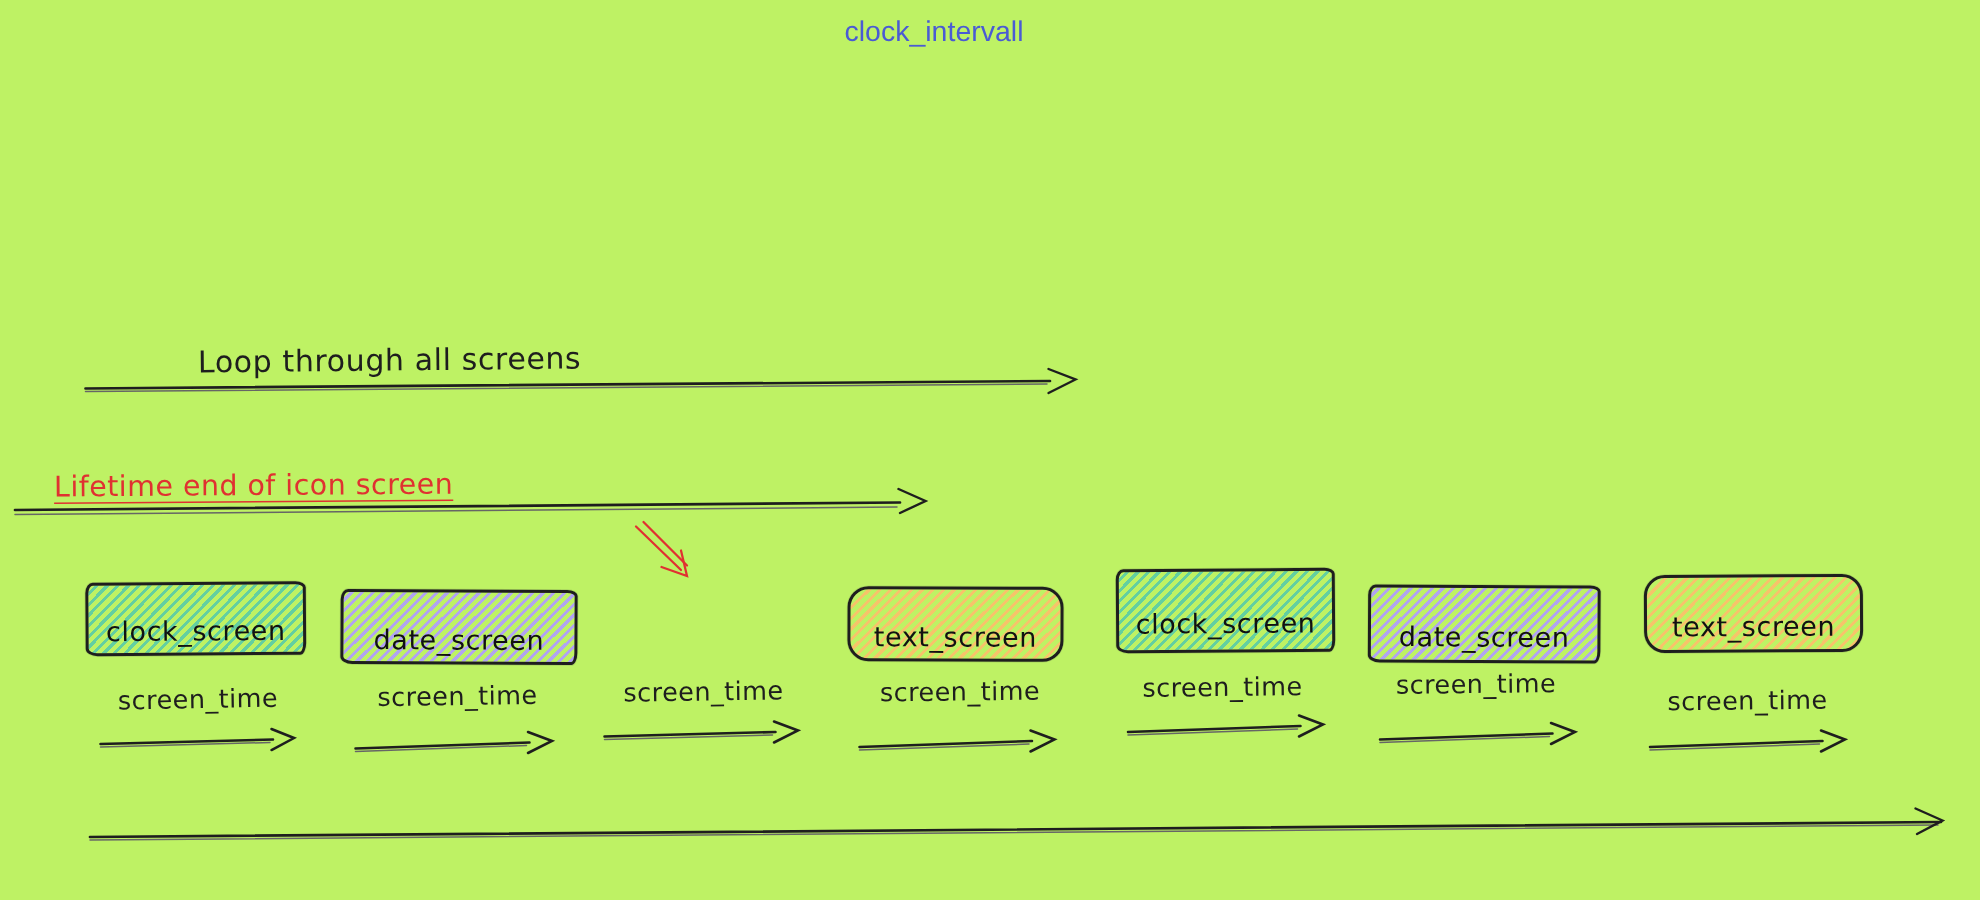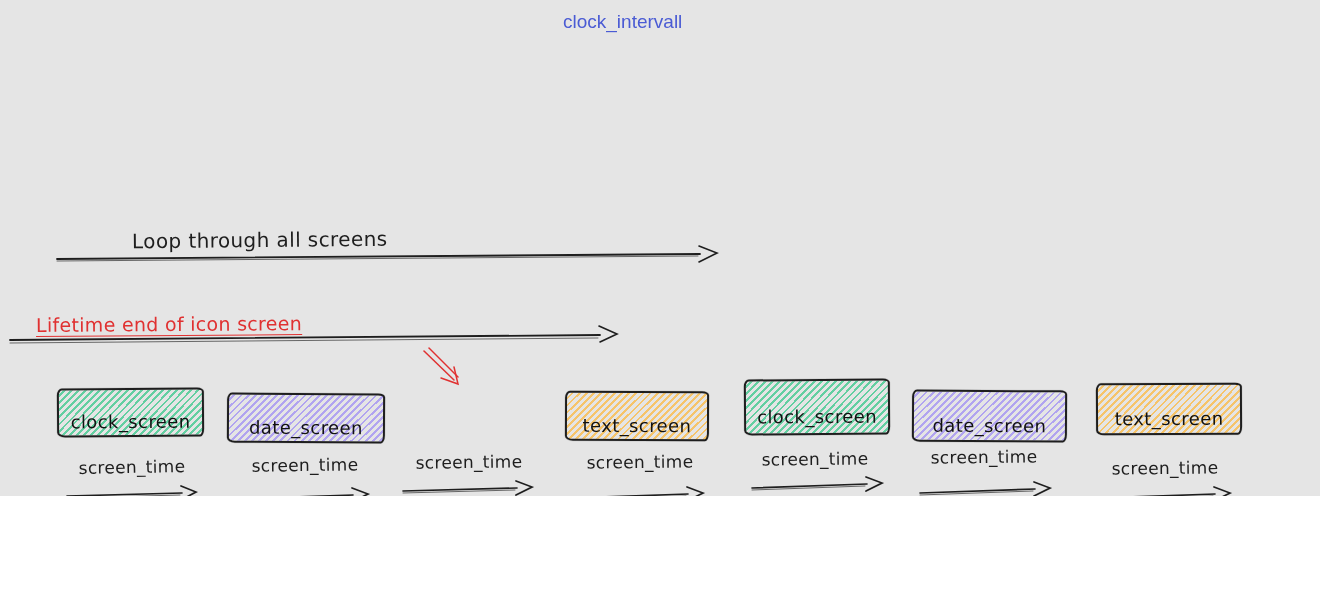--- a/index.html
+++ b/index.html
@@ -1,18 +1,18 @@
 <!DOCTYPE html>
 <html><head>
 <meta charset="utf-8">
 <style>
   html,body { margin:0; padding:0; background:#ffffff; }
   .canvas {
-    position:relative; width:1320px; height:496px;
-    background:#e5e5e5; overflow:hidden;
+    position:relative; width:1320px; height:600px;
+    background:#bef264; overflow:hidden;
     font-family:"DejaVu Sans", sans-serif;
     color:#1e1e1e;
   }
   .title {
     position:absolute; left:563px; top:11px;
     font-size:19px; color:#4a5bd4;
     font-family:"Liberation Sans", sans-serif;
   }
   svg.arrows { position:absolute; left:0; top:0; width:1320px; height:612px; }
   .label { position:absolute; white-space:nowrap; }
@@ -38,21 +38,21 @@
     position:absolute; border:2px solid #1e1e1e;
     display:flex; align-items:center; justify-content:center;
     font-size:18px; color:#111;
     border-radius:5px 7px 4px 8px / 7px 4px 8px 5px;
     box-shadow:0 0 0 0.5px #55555533;
   }
   .box span { letter-spacing:0.4px;margin-top:18px; }
   .hatch-green  { background:repeating-linear-gradient(135deg, rgba(255,255,255,0) 0 3px, #63cfa1 3px 5px); }
   .hatch-purple { background:repeating-linear-gradient(135deg, rgba(255,255,255,0) 0 3px, #b1a4f0 3px 5px);text-align:center; }
   .hatch-red    { background:repeating-linear-gradient(135deg, rgba(255,255,255,0) 0 3px, #f49c9c 3px 5px); }
-  .hatch-yellow { background:repeating-linear-gradient(135deg, rgba(255,255,255,0) 0 3px, #f6c46a 3px 5px); }
+  .hatch-yellow { background:repeating-linear-gradient(135deg, rgba(255,255,255,0) 0 3px, #f6c46a 3px 5px);border-radius:14px; }
   .b1 { left:57px;   top:388px; width:143px; height:45px; transform:rotate(-0.4deg); }
   .b2 { left:227px;  top:393px; width:154px; height:46px; transform:rotate(0.3deg); }
   .b3 { left:393px;  top:386px; width:147px; height:47px; transform:rotate(-0.3deg); }
   .b4 { left:565px;  top:391px; width:140px; height:46px; transform:rotate(0.2deg); }
   .b5 { left:744px;  top:379px; width:142px; height:52px; transform:rotate(-0.4deg); }
   .b6 { left:912px;  top:390px; width:151px; height:48px; transform:rotate(0.3deg); }
   .b7 { left:1096px; top:383px; width:142px; height:48px; transform:rotate(-0.3deg); }
 </style>
 </head>
 <body>

